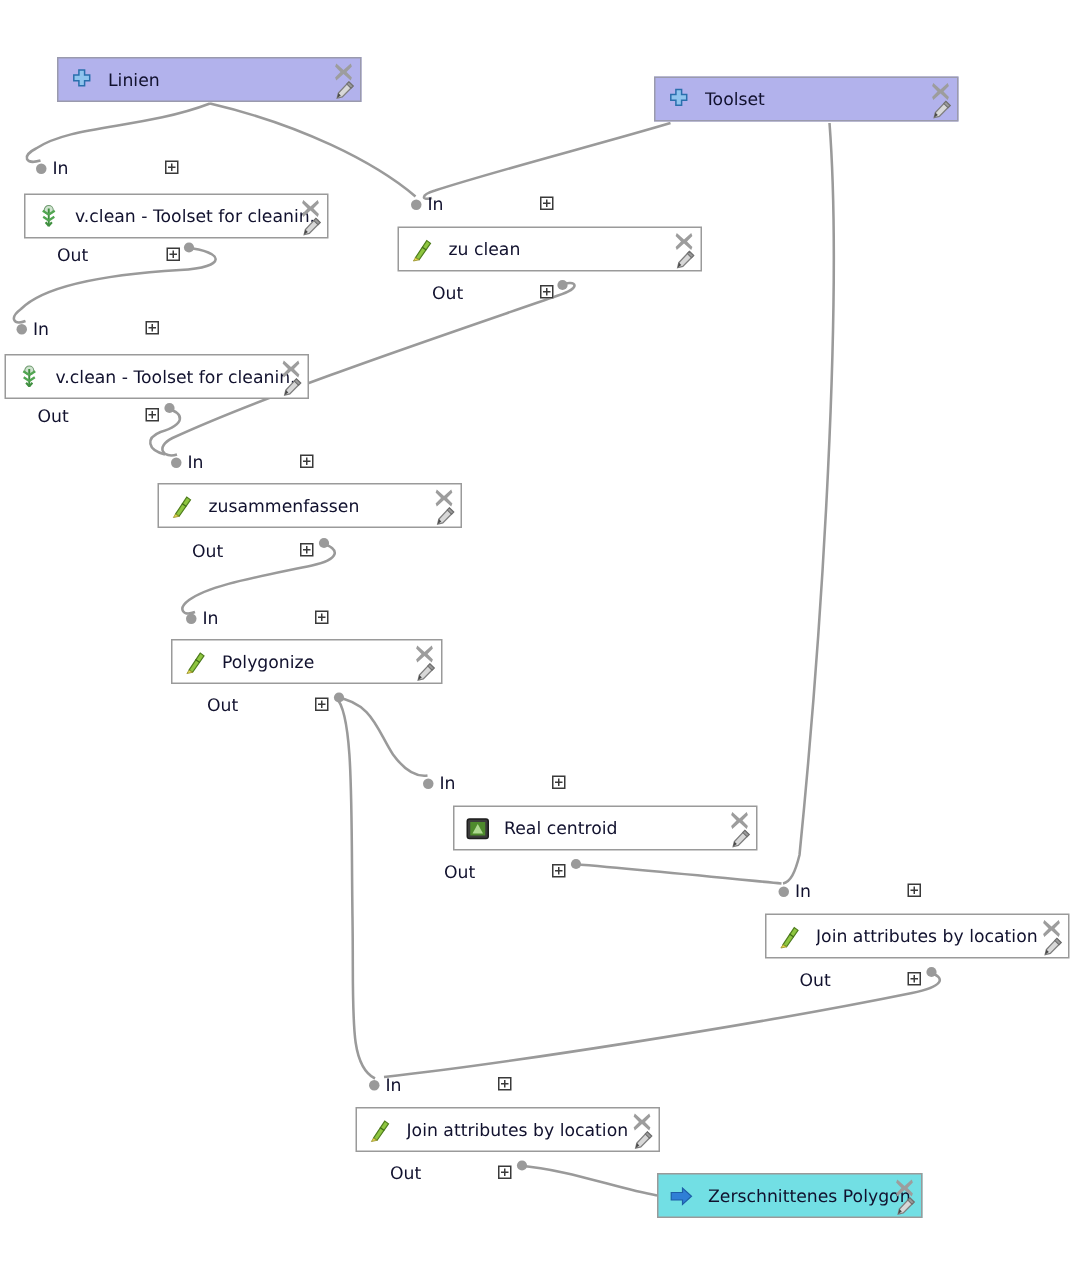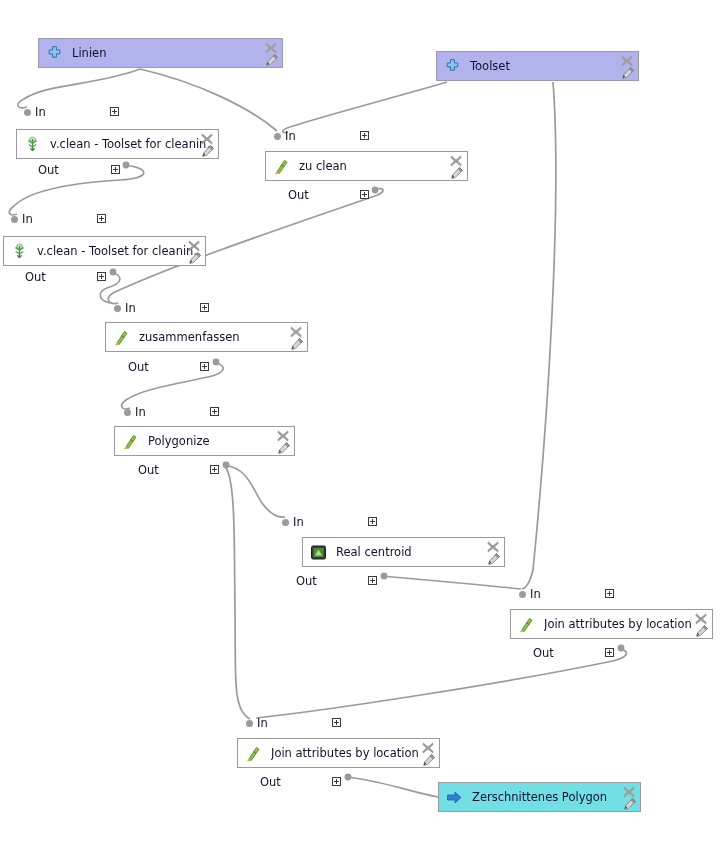--- a/index.html
+++ b/index.html
@@ -154,21 +154,21 @@
       <circle cx="216" cy="362" r="3.4" class="endpt"></circle>
       <circle cx="226" cy="465" r="3.4" class="endpt"></circle>
       <circle cx="384" cy="576" r="3.4" class="endpt"></circle>
       <circle cx="621" cy="648" r="3.4" class="endpt"></circle>
       <circle cx="348" cy="777" r="3.4" class="endpt"></circle>
       <circle cx="375" cy="190" r="3.4" class="endpt"></circle>
     </svg>
 
   <div id="nodes-layer">
       <div class="node param" style="left: 0px; top: 0px; width: 728px; height: 0px;">
-        <div class="node-box" style="left: 38px; top: 38px; width: 245px;">
+        <div class="node-box" style="left: 38px; top: 38px; width: 203px;">
           <span class="node-icon"><svg width="17" height="17" viewBox="0 0 17 17">
               <path d="M6.6 1.6 h3.8 v3.4 h3.4 v3.8 h-3.4 v3.4 h-3.8 v-3.4 h-3.4 v-3.8 h3.4 z" fill="#8fc4ee" stroke="#2a6fad" stroke-width="1"></path>
             </svg></span>
           <span class="node-label">Linien</span>
           <span class="node-tools">
             <span class="ic-close"><svg width="14" height="14" viewBox="0 0 14 14">
                 <path d="M2.2 1.4 L7 5.6 L11.8 1.4 L12.6 3.4 L9 7 L12.6 10.6 L11.8 12.6 L7 8.4 L2.2 12.6 L1.4 10.6 L5 7 L1.4 3.4 z" fill="#9d9d9d"></path>
               </svg></span>
             <span class="ic-edit"><svg width="14" height="14" viewBox="0 0 14 14">
                 <path d="M9.6 1.6 L12.4 4.4 L5.2 11.6 L1.8 12.4 L2.6 9 z" fill="#d8d8d8" stroke="#7e7e7e" stroke-width=".9"></path>
@@ -426,21 +426,21 @@
                 <path d="M1.8 12.4 L2.6 9 L4.2 10.6 z" fill="#4a4a4a"></path>
               </svg></span>
           </span>
         </div>
         <div class="port" style="left: 260px; top: 775px;">
           <span class="lbl">Out</span>
           <span class="plus" style="left: 72px; top: 2px;"></span>
         </div>
       </div>
       <div class="node output" style="left: 0px; top: 0px; width: 728px; height: 0px;">
-        <div class="node-box" style="left: 438px; top: 782px; width: 203px;">
+        <div class="node-box" style="left: 438px; top: 782px; width: 177px;">
           <span class="node-icon"><svg width="17" height="17" viewBox="0 0 17 17">
               <path d="M1.5 6 h7.5 v-3 l6 5.5 -6 5.5 v-3 h-7.5 z" fill="#2f7fd6" stroke="#1d5fa8" stroke-width=".8"></path>
             </svg></span>
           <span class="node-label">Zerschnittenes Polygon</span>
           <span class="node-tools">
             <span class="ic-close"><svg width="14" height="14" viewBox="0 0 14 14">
                 <path d="M2.2 1.4 L7 5.6 L11.8 1.4 L12.6 3.4 L9 7 L12.6 10.6 L11.8 12.6 L7 8.4 L2.2 12.6 L1.4 10.6 L5 7 L1.4 3.4 z" fill="#9d9d9d"></path>
               </svg></span>
             <span class="ic-edit"><svg width="14" height="14" viewBox="0 0 14 14">
                 <path d="M9.6 1.6 L12.4 4.4 L5.2 11.6 L1.8 12.4 L2.6 9 z" fill="#d8d8d8" stroke="#7e7e7e" stroke-width=".9"></path>

